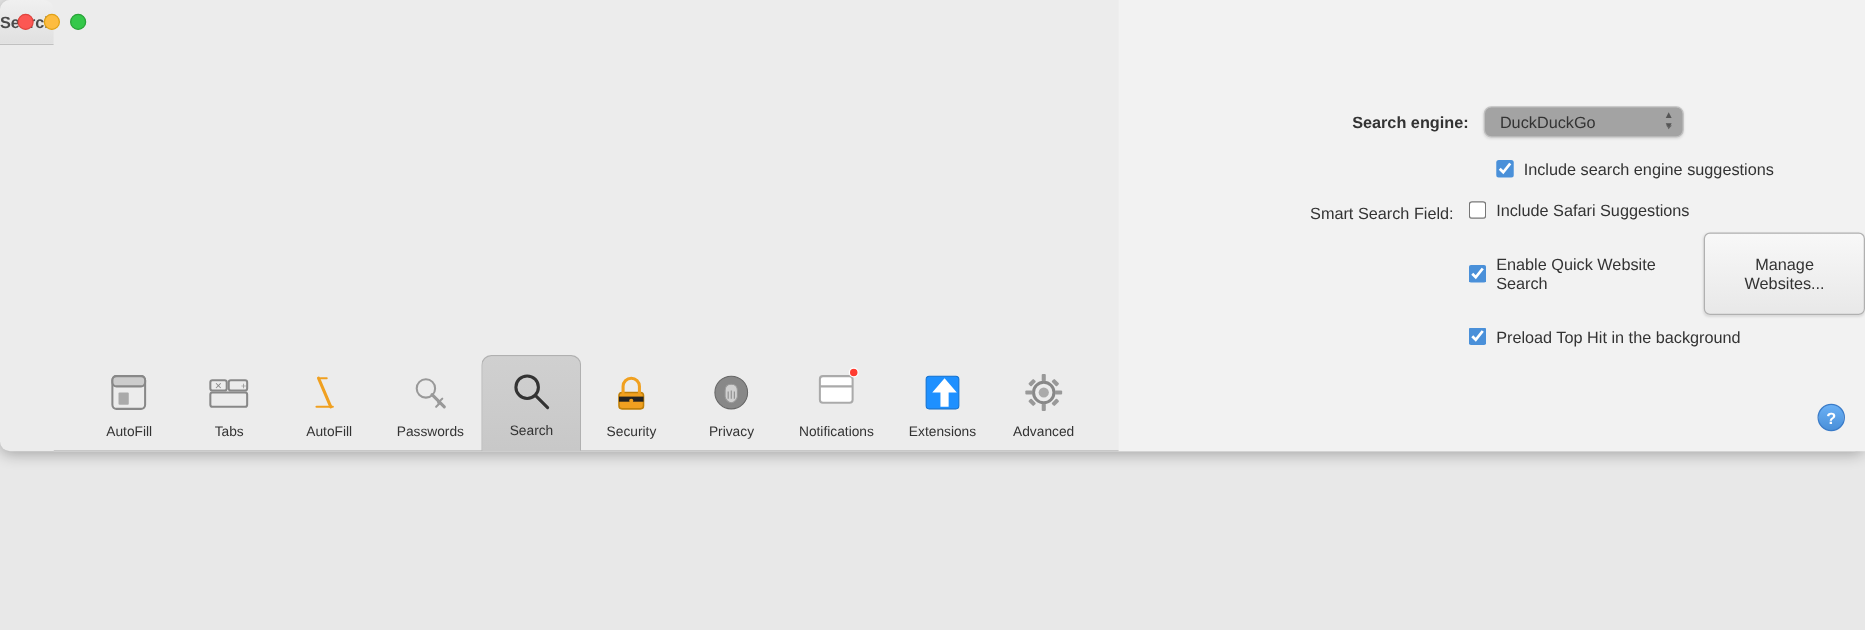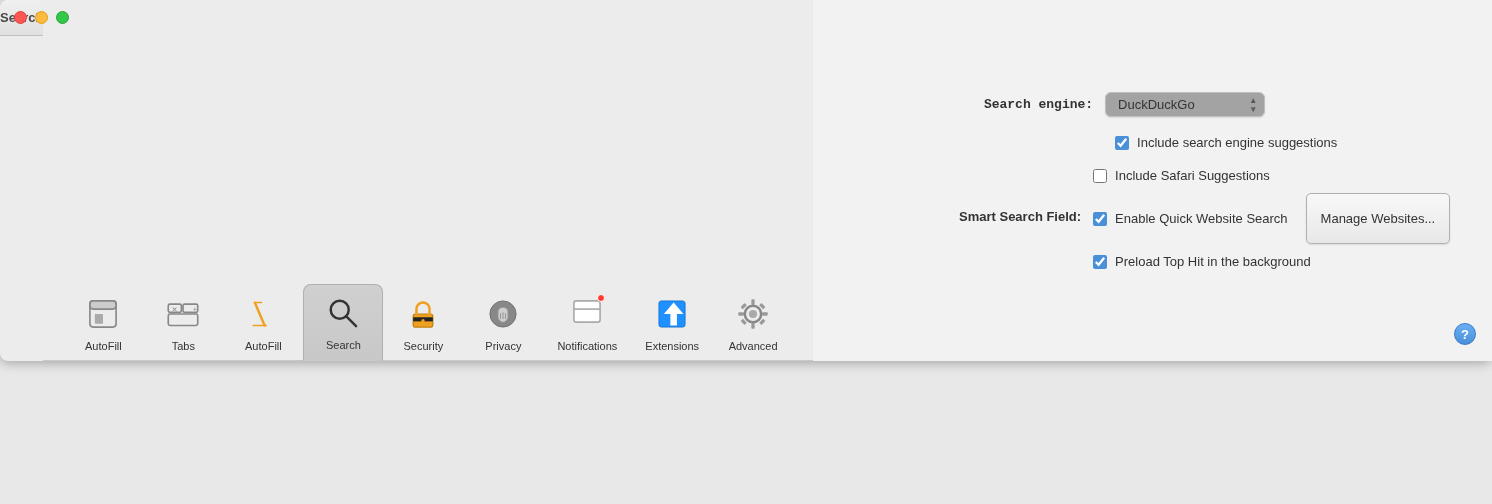--- a/index.html
+++ b/index.html
@@ -129,21 +129,20 @@
       align-items: flex-start;
       margin-left: 80px;
     }
 
     .row-label {
       font-size: 13px;
       font-weight: 600;
       color: #333;
       text-align: right;
       min-width: 200px;
-      font-family: Liberation Mono, monospace;
     }
 
     
     .search-engine-row {
       display: flex;
       align-items: center;
       gap: 12px;
     }
 
     
@@ -205,27 +204,26 @@
     }
 
     .smart-search-row {
       display: flex;
       align-items: flex-start;
       gap: 0;
     }
 
     .smart-search-label {
       font-size: 13px;
-      font-weight: 700;
+      font-weight: 400;
       color: #333;
       text-align: right;
       min-width: 200px;
       padding-right: 12px;
       padding-top: 2px;
-      margin-top: 39px;
     }
 
     .smart-search-checks {
       display: flex;
       flex-direction: column;
       gap: 10px;
     }
 
     input[type="checkbox"] {
       width: 14px;
@@ -333,20 +331,31 @@
       <div class="toolbar-icon">
         <svg viewBox="0 0 44 44" fill="none" xmlns="http://www.w3.org/2000/svg">
           <line x1="12" y1="8" x2="24" y2="36" stroke="#f0a020" stroke-width="3" stroke-linecap="round"></line>
           <line x1="10" y1="36" x2="26" y2="36" stroke="#f0a020" stroke-width="2" stroke-linecap="round"></line>
           <line x1="14" y1="8" x2="20" y2="8" stroke="#f0a020" stroke-width="2" stroke-linecap="round"></line>
         </svg>
       </div>
       <span class="toolbar-label">AutoFill</span>
     </div>
 
+    <div class="toolbar-item">
+      <div class="toolbar-icon">
+        <svg viewBox="0 0 44 44" fill="none" xmlns="http://www.w3.org/2000/svg">
+          <circle cx="18" cy="18" r="9" stroke="#999" stroke-width="2" fill="none"></circle>
+          <line x1="24" y1="24" x2="36" y2="36" stroke="#999" stroke-width="3" stroke-linecap="round"></line>
+          <line x1="30" y1="32" x2="34" y2="28" stroke="#999" stroke-width="2" stroke-linecap="round"></line>
+          <line x1="28" y1="36" x2="32" y2="32" stroke="#999" stroke-width="2" stroke-linecap="round"></line>
+        </svg>
+      </div>
+      <span class="toolbar-label">Passwords</span>
+    </div>
 
     <div class="toolbar-item active">
       <div class="toolbar-icon">
         <svg viewBox="0 0 44 44" fill="none" xmlns="http://www.w3.org/2000/svg">
           <circle cx="18" cy="18" r="11" stroke="#333" stroke-width="3" fill="none"></circle>
           <line x1="26" y1="26" x2="38" y2="38" stroke="#333" stroke-width="3" stroke-linecap="round"></line>
         </svg>
       </div>
       <span class="toolbar-label">Search</span>
     </div>

